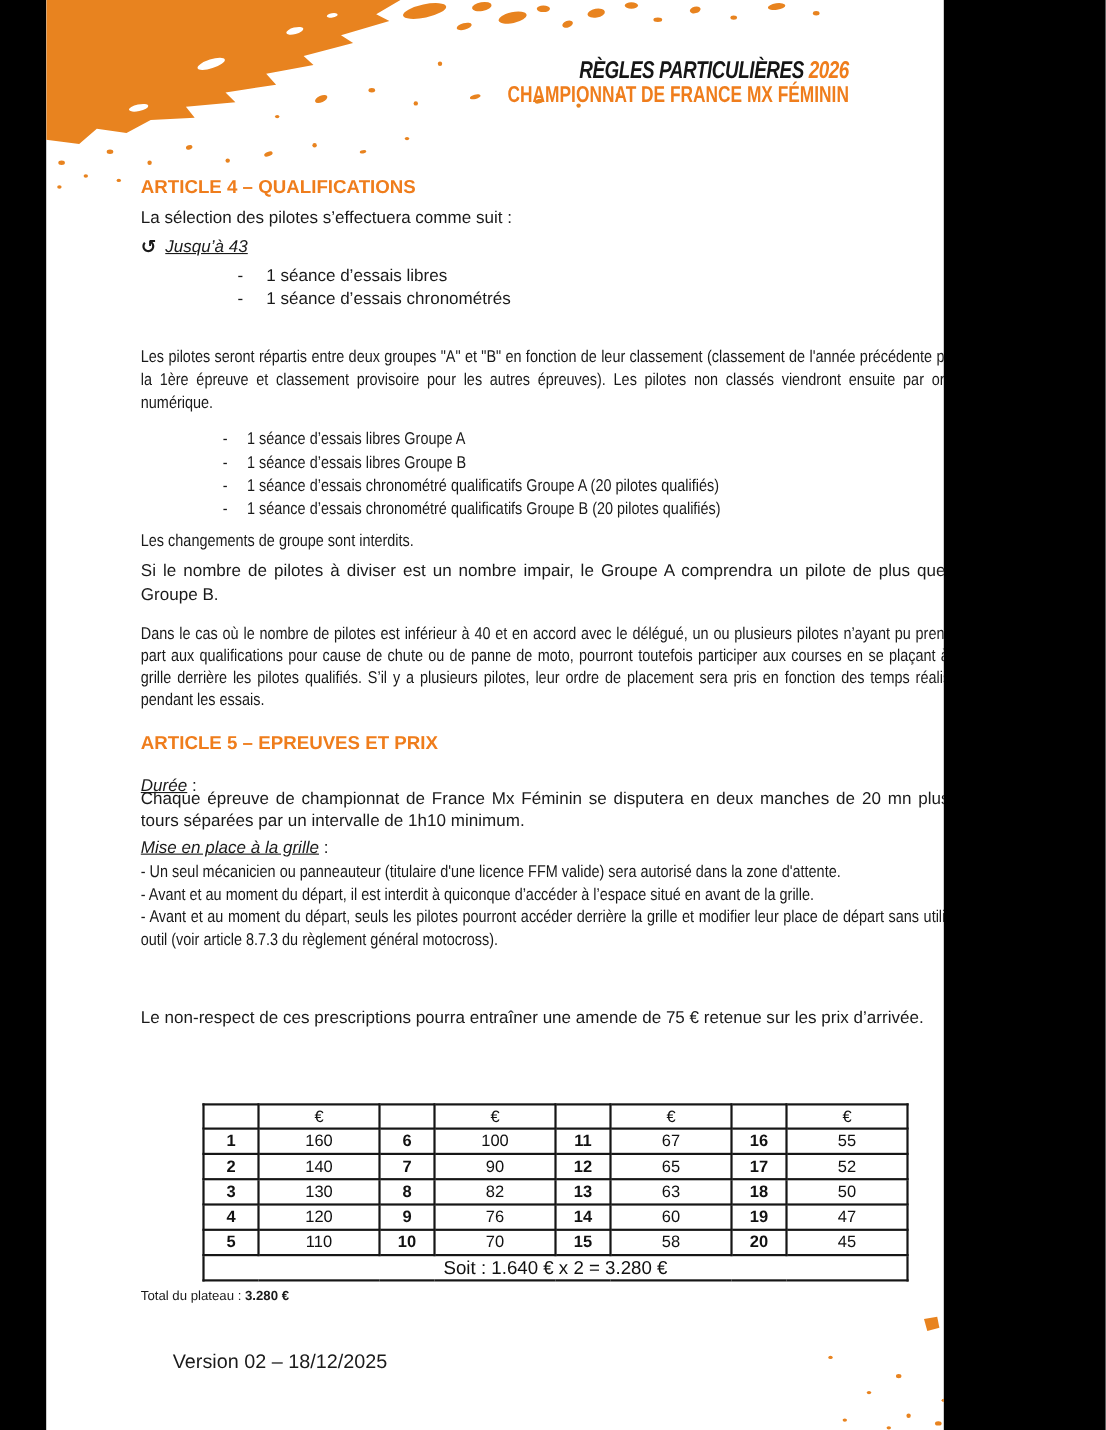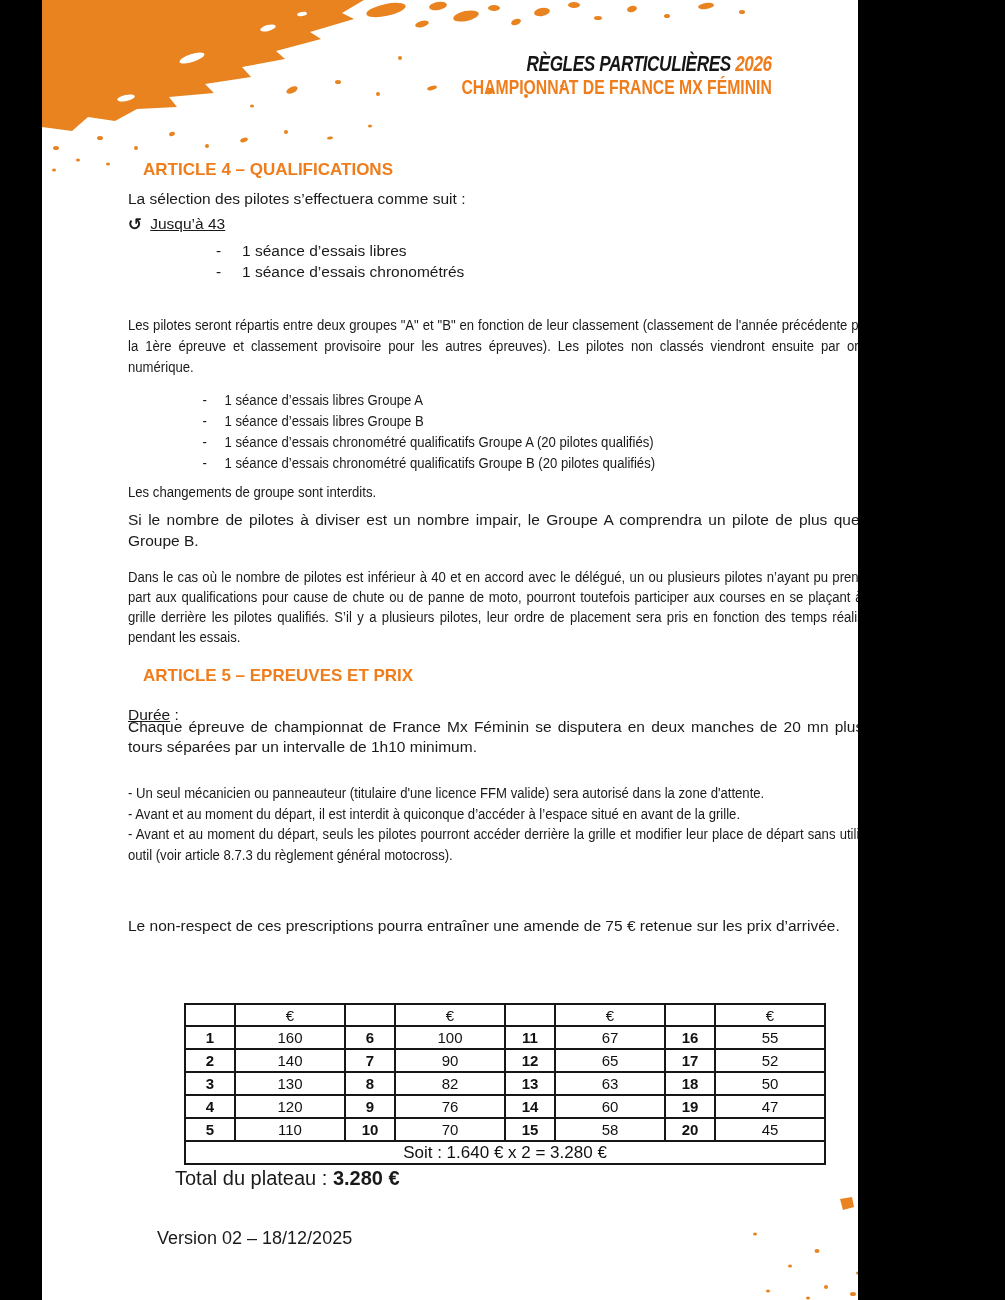--- a/index.html
+++ b/index.html
@@ -23,37 +23,37 @@
     letter-spacing:-0.5px; color:#161616; transform:scaleX(0.78); transform-origin:100% 0;
   }
   .hdr .l1 .year { color:var(--torange); }
   .hdr .l2 {
     display:block; font-size:21px; line-height:22px; font-weight:bold;
     color:var(--torange); transform:scaleX(0.75); transform-origin:100% 0;
   }
   .abs { position:absolute; left:86px; width:750px; font-size:15.5px; line-height:21px; }
   .narrow { width:885px; transform:scaleX(0.847); transform-origin:0 0; }
   .justify { text-align:justify; }
-  .art-heading { color:var(--torange); font-weight:bold; font-size:17px; line-height:20px;margin-left:15px; }
-  .u { text-decoration:underline; }
+  .art-heading { color:var(--torange); font-weight:bold; font-size:17px; line-height:20px; }
+  .u { text-decoration:underline;font-style:italic; }
   .b { font-weight:bold; }
   .arrow { font-weight:bold; font-size:17px; margin-right:8px; position:relative; top:1px; }
   .li { display:flex; }
   .li .dash { flex:none; margin-left:88px; width:26px; }
   table.prize {
     position:absolute; left:142px; top:1003px; border-collapse:collapse;
     font-size:15px; color:#111;
   }
   table.prize td {
     border:2px solid #161616; text-align:center; padding:0; height:21px; line-height:19px;
   }
   table.prize td.pos { font-weight:bold; }
   table.prize tr.hrow td { height:20px; }
   table.prize td.foot { height:21px; font-size:17px; }
-  .total-line { font-size:20px;margin-left:47px; }
+  .total-line { font-size:12px; }
   .version { position:absolute; left:115px; top:1230px; font-size:18px; line-height:16px; }
   .pagenum { position:absolute; left:814px; top:1231px; width:22px; text-align:center; font-size:14.5px; }
 </style>
 </head>
 <body>
 
 <div class="side-bar left"></div>
 <div class="side-bar right"></div>
 
 <div class="page">
@@ -176,20 +176,23 @@
   <div class="abs narrow justify" style="top:567px; line-height:20px">Dans le cas où le nombre de pilotes est inférieur à 40 et en accord avec le délégué, un ou plusieurs pilotes n’ayant pu prendre part aux qualifications pour cause de chute ou de panne de moto, pourront toutefois participer aux courses en se plaçant à la grille derrière les pilotes qualifiés. S’il y a plusieurs pilotes, leur ordre de placement sera pris en fonction des temps réalisés pendant les essais.</div>
 
   <div class="abs art-heading" style="top:666px">ARTICLE 5 – EPREUVES ET PRIX</div>
 
   <div class="abs" style="top:704px">
     <span class="u">Durée</span><span> :</span>
   </div>
 
   <div class="abs justify" style="top:717px; line-height:20px">Chaque épreuve de championnat de France Mx Féminin se disputera en deux manches de 20 mn plus 2 tours séparées par un intervalle de 1h10 minimum.</div>
 
+  <div class="abs" style="top:760px">
+    <span class="u">Mise en place à la grille</span><span> :</span>
+  </div>
 
   <div class="abs narrow justify" style="top:783px; line-height:20.5px">
     <div>- Un seul mécanicien ou panneauteur (titulaire d'une licence FFM valide) sera autorisé dans la zone d'attente.</div>
     <div>- Avant et au moment du départ, il est interdit à quiconque d’accéder à l’espace situé en avant de la grille.</div>
     <div>- Avant et au moment du départ, seuls les pilotes pourront accéder derrière la grille et modifier leur place de départ sans utiliser outil (voir article 8.7.3 du règlement général motocross).</div>
   </div>
 
   <div class="abs justify" style="top:915px; line-height:22px">Le non-respect de ces prescriptions pourra entraîner une amende de 75 € retenue sur les prix d’arrivée.</div>
 
 

